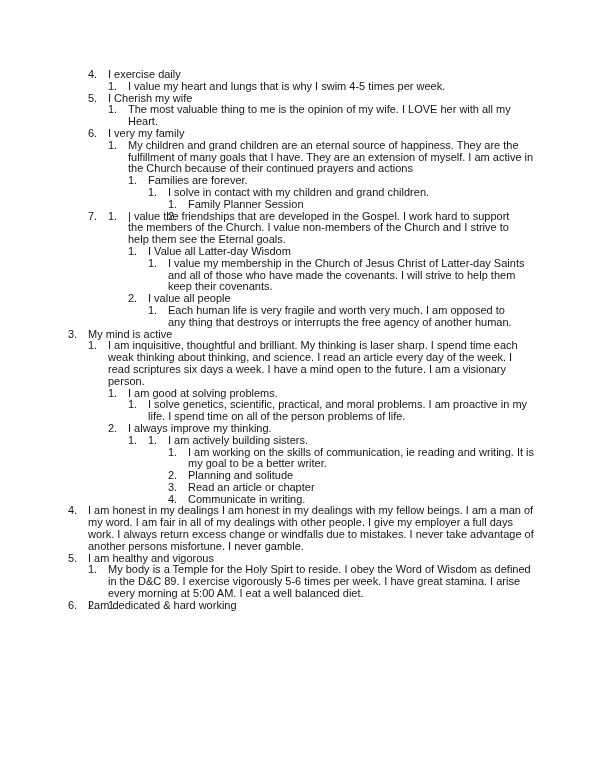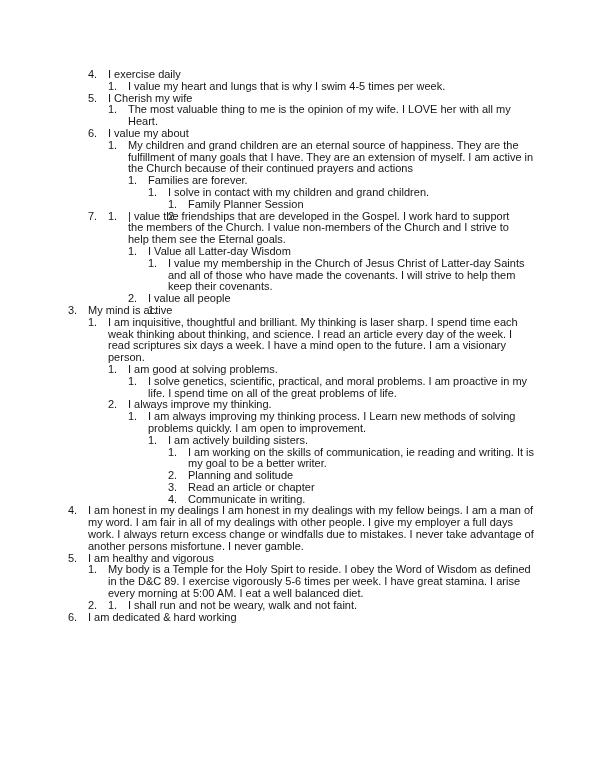--- a/index.html
+++ b/index.html
@@ -62,21 +62,21 @@
         <span class="num">5.</span>
         <span class="txt">I Cherish my wife</span>
       </div>
       <div class="item lvl-3">
         <span class="num">1.</span>
         <span class="txt">The most valuable thing to me is the opinion of my wife. I LOVE her with all my
 Heart.</span>
       </div>
       <div class="item lvl-2">
         <span class="num">6.</span>
-        <span class="txt">I value my about</span>
+        <span class="txt">I very my family</span>
       </div>
       <div class="item lvl-3">
         <span class="num">1.</span>
         <span class="txt">My children and grand children are an eternal source of happiness. They are the
 fulfillment of many goals that I have. They are an extension of myself. I am active in
 the Church because of their continued prayers and actions</span>
       </div>
       <div class="item lvl-4">
         <span class="num">1.</span>
         <span class="txt">Families are forever.</span>
@@ -110,49 +110,49 @@
         <span class="txt">I value my membership in the Church of Jesus Christ of Latter-day Saints
 and all of those who have made the covenants. I will strive to help them
 keep their covenants.</span>
       </div>
       <div class="item lvl-4">
         <span class="num">2.</span>
         <span class="txt">I value all people</span>
       </div>
       <div class="item lvl-5">
         <span class="num">1.</span>
+        <span class="txt">Each human life is very fragile and worth very much. I am opposed to
+any thing that destroys or interrupts the free agency of another human.</span>
       </div>
       <div class="item lvl-1">
         <span class="num">3.</span>
         <span class="txt">My mind is active</span>
       </div>
       <div class="item lvl-2">
         <span class="num">1.</span>
         <span class="txt">I am inquisitive, thoughtful and brilliant. My thinking is laser sharp. I spend time each
 weak thinking about thinking, and science. I read an article every day of the week. I
 read scriptures six days a week. I have a mind open to the future. I am a visionary
 person.</span>
       </div>
       <div class="item lvl-3">
         <span class="num">1.</span>
         <span class="txt">I am good at solving problems.</span>
       </div>
       <div class="item lvl-4">
         <span class="num">1.</span>
         <span class="txt">I solve genetics, scientific, practical, and moral problems. I am proactive in my
-life. I spend time on all of the great problems of life.</span>
+life. I spend time on all of the person problems of life.</span>
       </div>
       <div class="item lvl-3">
         <span class="num">2.</span>
         <span class="txt">I always improve my thinking.</span>
       </div>
       <div class="item lvl-4">
         <span class="num">1.</span>
-        <span class="txt">I am always improving my thinking process. I Learn new methods of solving
-problems quickly. I am open to improvement.</span>
       </div>
       <div class="item lvl-5">
         <span class="num">1.</span>
         <span class="txt">I am actively building sisters.</span>
       </div>
       <div class="item lvl-6">
         <span class="num">1.</span>
         <span class="txt">I am working on the skills of communication, ie reading and writing. It is
 my goal to be a better writer.</span>
       </div>
@@ -183,20 +183,19 @@
         <span class="num">1.</span>
         <span class="txt">My body is a Temple for the Holy Spirt to reside. I obey the Word of Wisdom as defined
 in the D&amp;C 89. I exercise vigorously 5-6 times per week. I have great stamina. I arise
 every morning at 5:00 AM. I eat a well balanced diet.</span>
       </div>
       <div class="item lvl-2">
         <span class="num">2.</span>
       </div>
       <div class="item lvl-3">
         <span class="num">1.</span>
-        <span class="txt">I shall run and not be weary, walk and not faint.</span>
       </div>
       <div class="item lvl-1">
         <span class="num">6.</span>
         <span class="txt">I am dedicated &amp; hard working</span>
       </div>
     </div>
 </div>
 
 </body></html>

